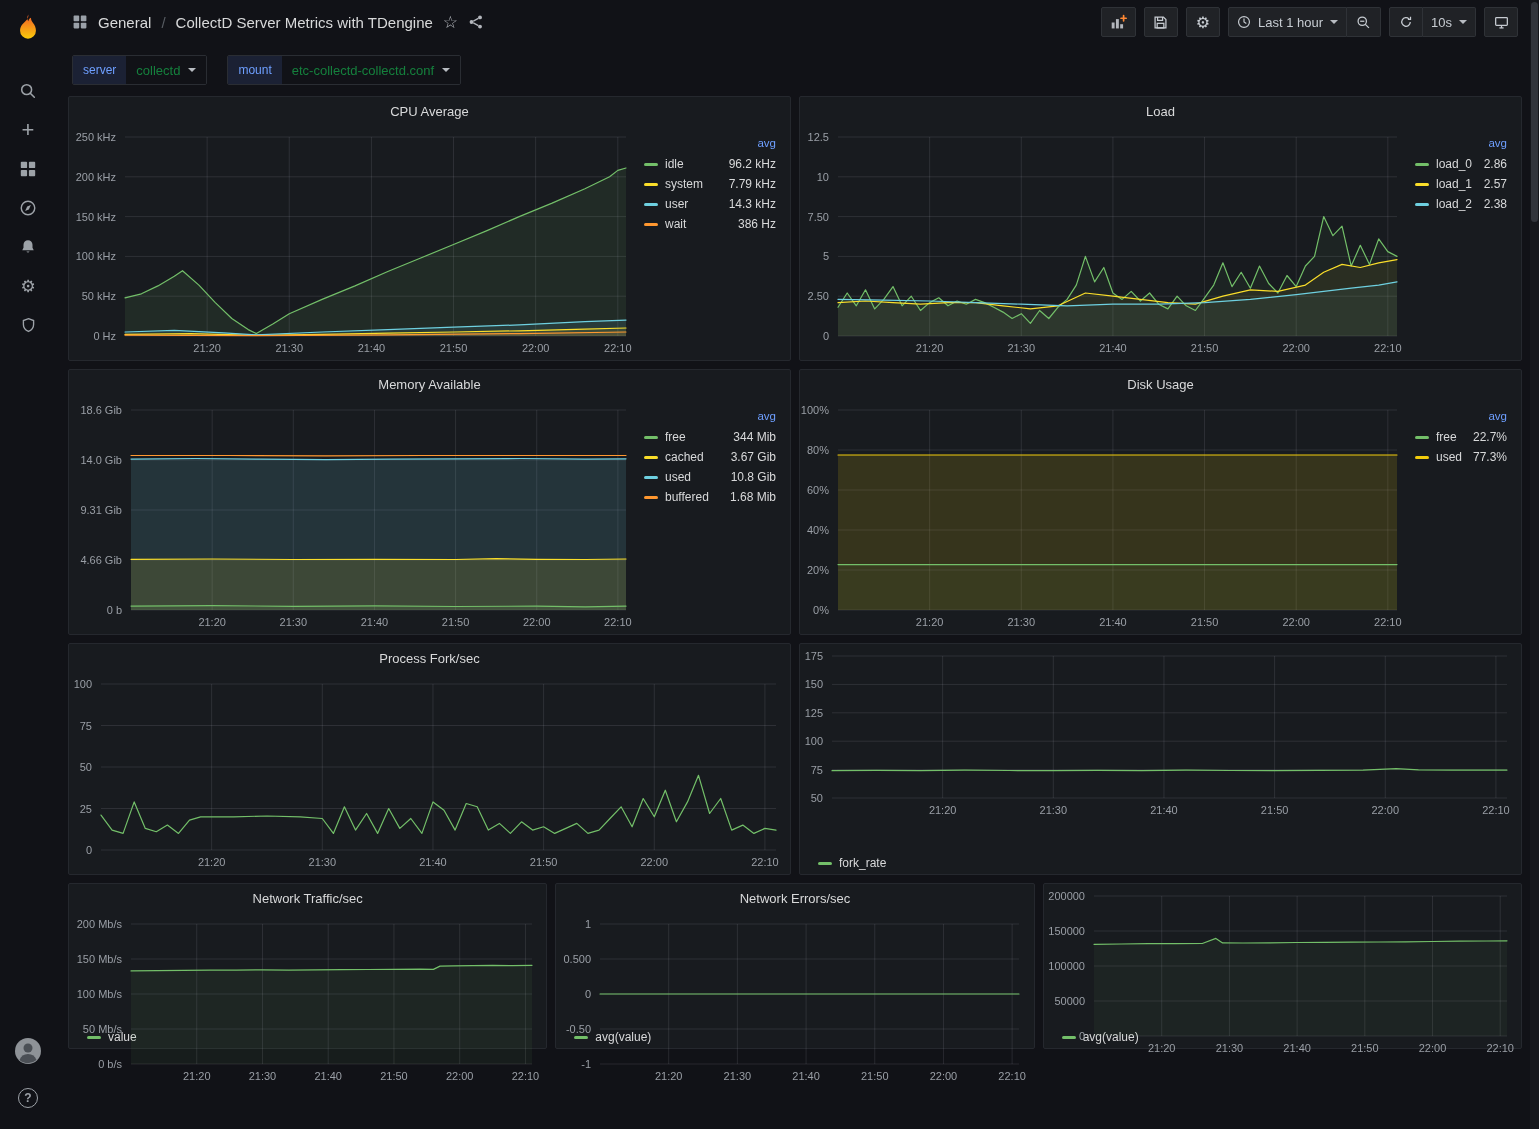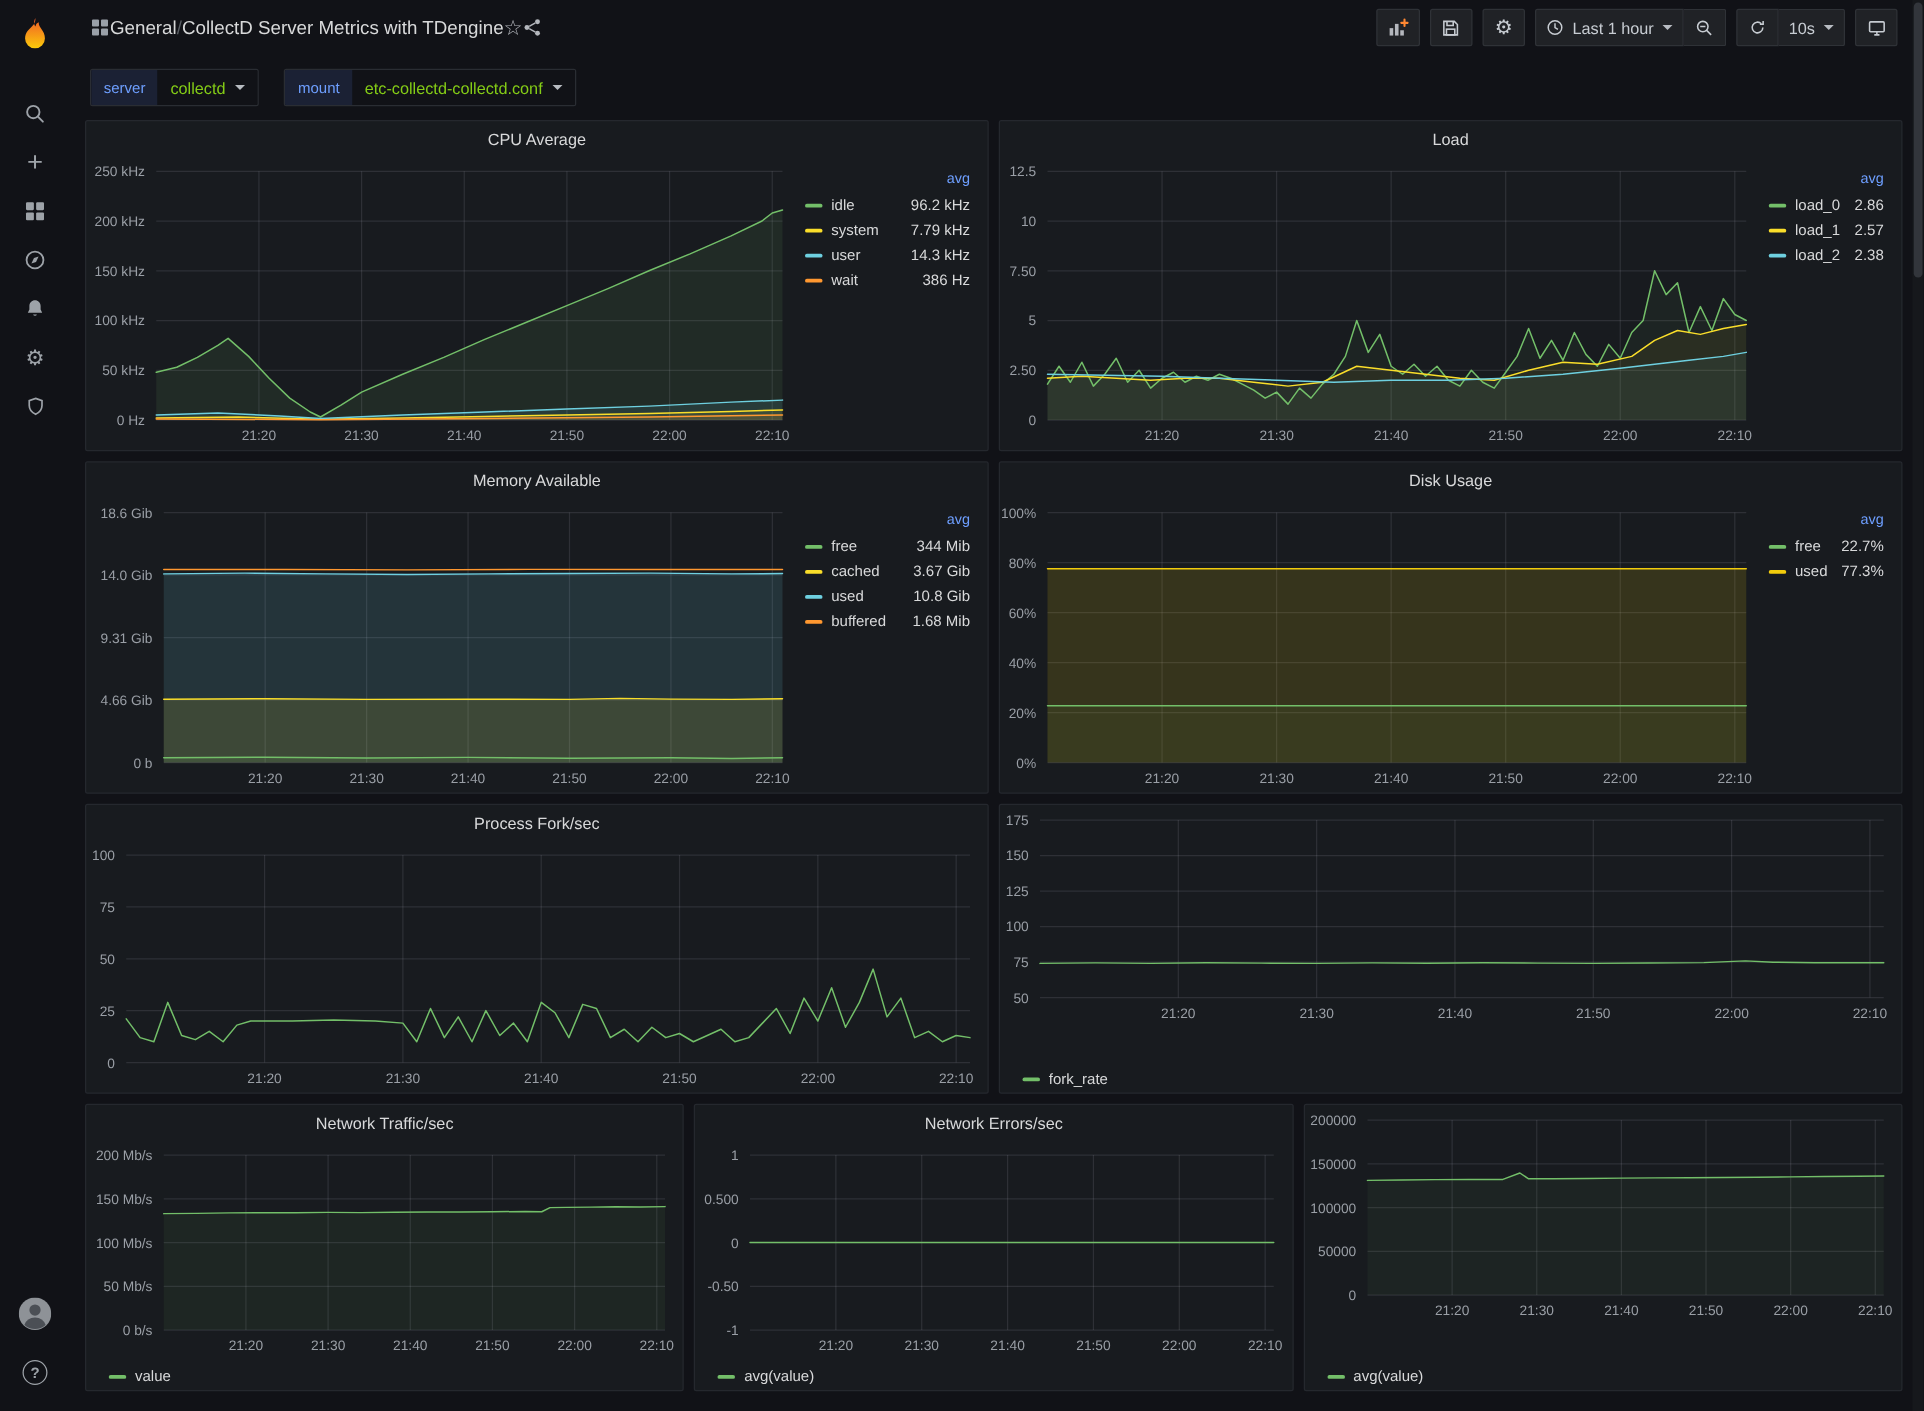--- a/index.html
+++ b/index.html
@@ -15,21 +15,21 @@
   .side-btn{width:40px;height:30px;display:flex;align-items:center;justify-content:center;
     background:none;border:none;color:#9da2a8;cursor:pointer;font-size:17px;font-family:inherit}
   .side-btn svg{display:block}
   .side-bottom{margin-top:auto;display:flex;flex-direction:column;align-items:center;gap:16px}
   .help-circle{width:20px;height:20px;border:1.5px solid #9da2a8;border-radius:50%;
     display:flex;align-items:center;justify-content:center;font-size:12px;font-weight:bold;color:#9da2a8}
   .avatar-btn{background:none;border:none;cursor:pointer}
 
   
   .main{flex:1;display:flex;flex-direction:column;min-width:0}
-  .topnav{height:44px;flex:none;display:flex;align-items:center;padding:0 12px 0 16px;}
+  .topnav{height:44px;flex:none;display:flex;align-items:center;padding:0 12px 0 16px;gap:10px}
   .crumb-icon{color:#9aa0a8;display:flex}
   .crumb{font-size:15px;color:#d8d9da;cursor:pointer;text-decoration:none}
   .sep{color:#585d63;font-size:15px}
   .page-title{font-size:15px;color:#d8d9da;font-weight:500}
   .icon-btn{background:none;border:none;color:#b4b7bd;cursor:pointer;font-size:17px;
     display:flex;align-items:center;font-family:inherit}
   .nav-right{margin-left:auto;display:flex;align-items:center;gap:8px}
   .tb-btn{height:30px;min-width:34px;padding:0 8px;display:flex;align-items:center;justify-content:center;
     gap:7px;background:#202226;border:1px solid #2f3237;border-radius:2px;color:#c7ccd2;
     font-size:13px;cursor:pointer;font-family:inherit;white-space:nowrap}
@@ -40,27 +40,27 @@
   .btn-group .tb-btn:last-child{border-radius:0 2px 2px 0}
   .btn-group .tb-btn + .tb-btn{border-left:none}
   .caret{width:0;height:0;border-left:4px solid transparent;border-right:4px solid transparent;
     border-top:4px solid #b8bcc2}
 
   
   .submenu{height:52px;flex:none;display:flex;align-items:center;gap:20px;padding:0 16px}
   .var-chip{display:flex;align-items:stretch;height:30px;border:1px solid #2a2d33;border-radius:2px;overflow:hidden}
   .var-label{display:flex;align-items:center;padding:0 10px;background:#1b2134;color:#6e9fff;font-size:12px}
   .var-value{display:flex;align-items:center;gap:8px;padding:0 10px;background:#111217;
-    font-size:13px;color:#84cc16;cursor:pointer}
+    font-size:13px;color:#15803d;cursor:pointer}
 
   
   .dashboard{flex:1;padding:0 8px 16px 12px;display:flex;flex-direction:column;gap:8px;min-height:0}
   .row{display:flex;gap:8px}
   .row > .panel{flex:1 1 0;min-width:0}
-  .row1{height:265px}.row2{height:266px}.row3{height:232px}.row4{height:230px}
+  .row1{height:265px}.row2{height:266px}.row3{height:232px}.row4{height:166px}
   .panel{background:#181b1f;border:1px solid #25282e;border-radius:2px;display:flex;
     flex-direction:column;min-height:0}
   .panel-header{height:28px;flex:none;display:flex;align-items:center;justify-content:center;
     font-size:13px;color:#d8d9da;cursor:pointer;font-weight:500}
   .panel-body{flex:1;min-height:0;display:flex}
   .panel-body.vertical{flex-direction:column}
   .chart{flex:1;min-width:0;min-height:0;position:relative;cursor:crosshair}
   .chart svg{position:absolute;left:0;top:0}
   .chart svg text{font-family:"Liberation Sans",sans-serif}
 

